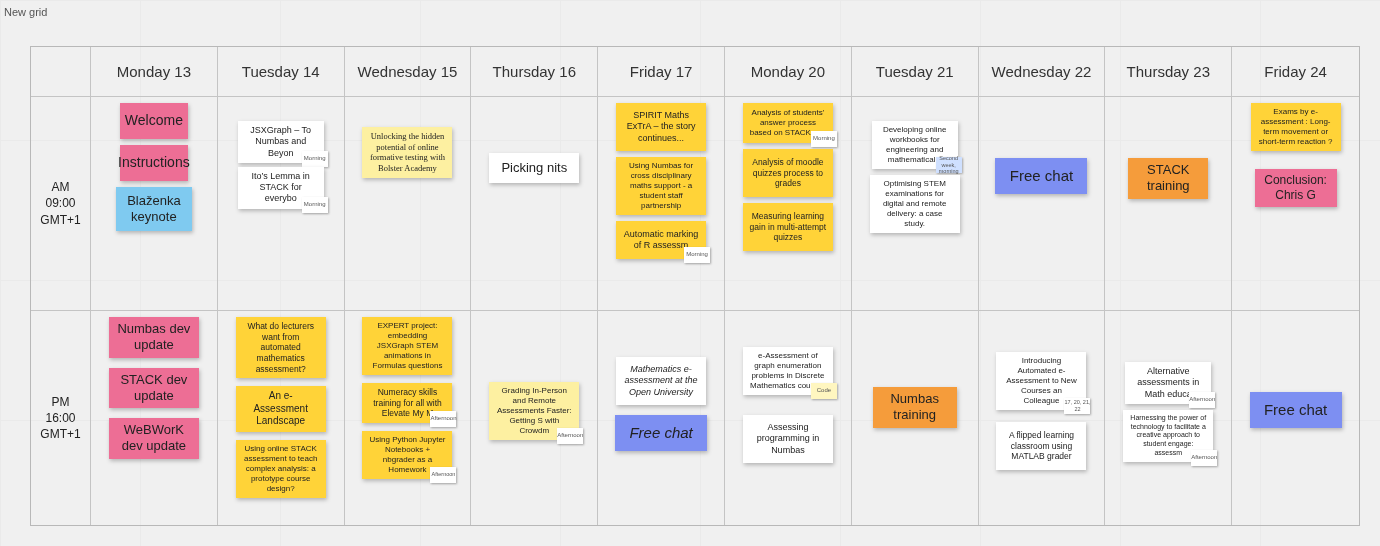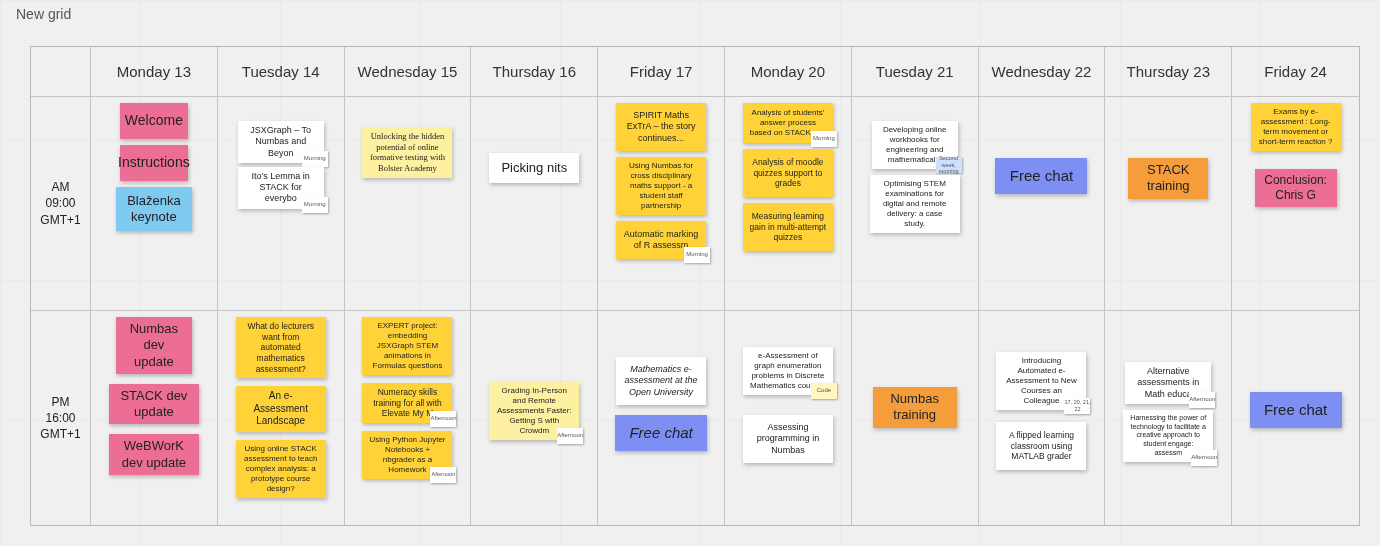--- a/index.html
+++ b/index.html
@@ -17,23 +17,23 @@
     padding: 20px 10px 10px 10px;
     background-image:
       linear-gradient(#eaeaea 1px, transparent 1px),
       linear-gradient(90deg, #eaeaea 1px, transparent 1px);
     background-size: 140px 140px;
     background-position: 0 0;
     overflow: hidden;
   }
   .title {
     position: absolute;
-    left: 16px;
+    left: 4px;
     top: 6px;
-    font-size: 14px;
+    font-size: 11px;
     color: #555;
   }
   .frame {
     position: absolute;
     left: 30px;
     top: 46px;
     right: 20px;
     bottom: 20px;
     border: 1px solid #b8b8b8;
     background: rgba(255,255,255,0);
@@ -199,21 +199,21 @@
           </div>
         </div>
       </div>
 
       <div class="cell">
         <div class="stack" style="gap:6px;">
           <div class="note yellowB md" style="font-size:8px;min-height:40px;">
             <span>Analysis of students' answer process based on STACK ans</span>
             <div class="mini">Morning</div>
           </div>
-          <div class="note yellowB md" style="font-size:8.5px;">Analysis of moodle quizzes support to grades</div>
+          <div class="note yellowB md" style="font-size:8.5px;">Analysis of moodle quizzes process to grades</div>
           <div class="note yellowB md" style="font-size:8.5px;">Measuring learning gain in multi-attempt quizzes</div>
         </div>
       </div>
 
       <div class="cell">
         <div class="stack" style="gap:6px;margin-top:18px;">
           <div class="note white tiny" style="font-size:8px;">
             <span>Developing online workbooks for engineering and mathematical s</span>
             <div class="mini blue-mini" style="font-size:5.5px;">Second week, morning</div>
           </div>
@@ -239,21 +239,21 @@
           <div class="note pink lg" style="width:82px;min-height:36px;font-size:12px;">Conclusion: Chris G</div>
         </div>
       </div>
 
       <div class="cell rowhead no-bottom">PM
 16:00
 GMT+1</div>
 
       <div class="cell no-bottom">
         <div class="stack" style="gap:10px;">
-          <div class="note pink lg" style="width:76px;font-size:13px;">Numbas dev update</div>
+          <div class="note pink lg" style="width:90px;font-size:13px;">Numbas dev update</div>
           <div class="note pink lg" style="width:90px;font-size:13px;">STACK dev update</div>
           <div class="note pink lg" style="width:90px;font-size:13px;">WeBWorK dev update</div>
         </div>
       </div>
 
       <div class="cell no-bottom">
         <div class="stack" style="gap:8px;">
           <div class="note yellowB md" style="font-size:8.5px;">What do lecturers want from automated mathematics assessment?</div>
           <div class="note yellowB sm" style="font-size:10px;min-height:34px;">An e-Assessment Landscape</div>
           <div class="note yellowB md" style="font-size:8px;">Using online STACK assessment to teach complex analysis: a prototype course design?</div>

